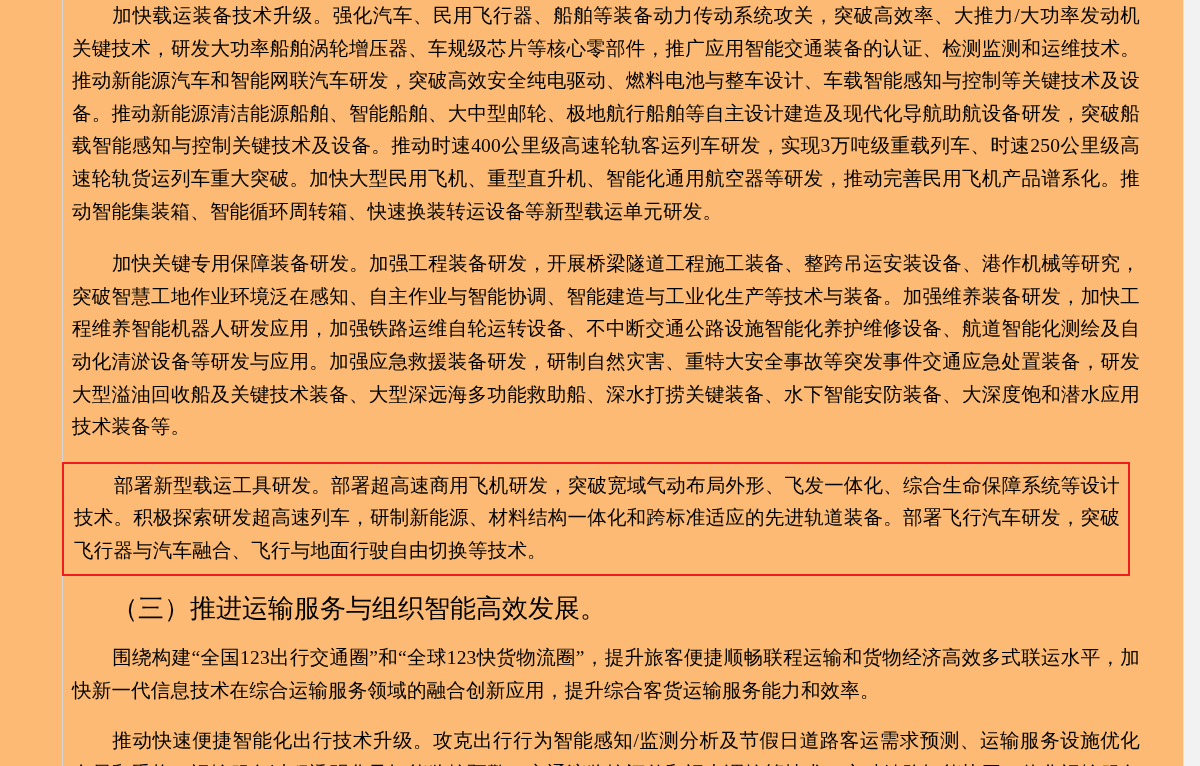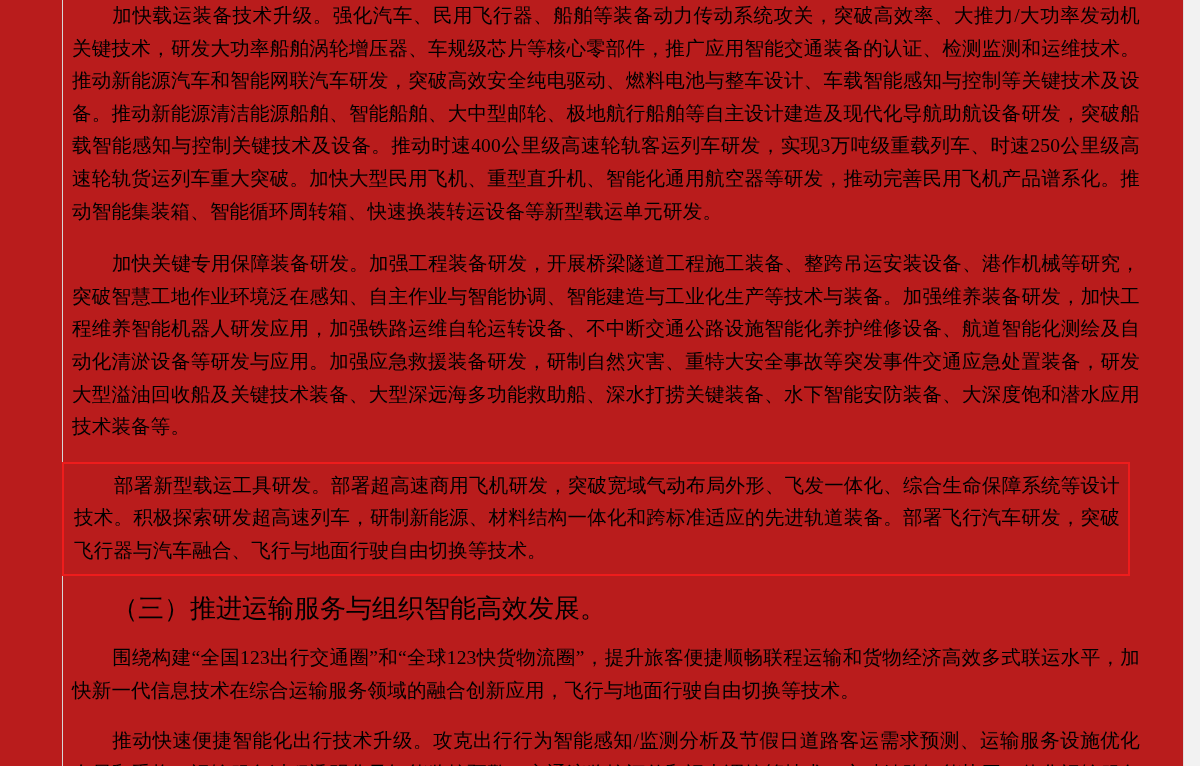--- a/index.html
+++ b/index.html
@@ -13,21 +13,21 @@
     font-family: "Liberation Serif", "DejaVu Serif", serif;
     color: #000000;
     overflow: hidden;
     position: relative;
   }
   .page {
     position: absolute;
     left: 0; top: 0;
     width: 1200px;
     height: 766px;
-    background: #b91c1c;
+    background: #fdba74;
     box-sizing: border-box;
   }
   .left-rule {
     position: absolute;
     left: 62px;
     top: 0;
     width: 1px;
     height: 766px;
     background: #d6d6d6;
   }
@@ -105,20 +105,20 @@
     <div class="highlight-box">
       <p class="para"><span class="indent"></span><span>部署新型载运工具研发。部署超高速商用飞机研发，突破宽域气动布局外形、飞发一体化、综合生命保障系统等设计技术。积极探索研发超高速列车，研制新能源、材料结构一体化和跨标准适应的先进轨道装备。部署飞行汽车研发，突破飞行器与汽车融合、飞行与地面行驶自由切换等技术。</span></p>
     </div>
 
     <div class="spacer-sm"></div>
 
     <p class="section-head"><span class="indent2"></span><span>（三）推进运输服务与组织智能高效发展。</span></p>
 
     <div class="spacer-sm"></div>
 
-    <p class="para"><span class="indent"></span><span>围绕构建“全国123出行交通圈”和“全球123快货物流圈”，提升旅客便捷顺畅联程运输和货物经济高效多式联运水平，加快新一代信息技术在综合运输服务领域的融合创新应用，飞行与地面行驶自由切换等技术。</span></p>
+    <p class="para"><span class="indent"></span><span>围绕构建“全国123出行交通圈”和“全球123快货物流圈”，提升旅客便捷顺畅联程运输和货物经济高效多式联运水平，加快新一代信息技术在综合运输服务领域的融合创新应用，提升综合客货运输服务能力和效率。</span></p>
 
     <div class="spacer-sm"></div>
 
     <p class="para"><span class="indent"></span><span>推动快速便捷智能化出行技术升级。攻克出行行为智能感知/监测分析及节假日道路客运需求预测、运输服务设施优化布局和重构、运输服务过程透明化及智能监控预警、交通流监控评估和运力调控等技术。突破铁路智能协同一体化运输服务设计、新型铁路运输组织等技术。突破航空器自主适航审定、航空运输广域协同共享与安全可靠服务等技术，建立智慧民航信息服务技术体系，提升民航空事系统关键技术装备的国产化能力，保障民航全天候安全高效运行。完善道路客运电子客票体系和跨运输方式联网售票系统，构建全链条、智能化、一站式出行服务体系。</span></p>
 
   </div>
 </div>
 
 </body></html>

